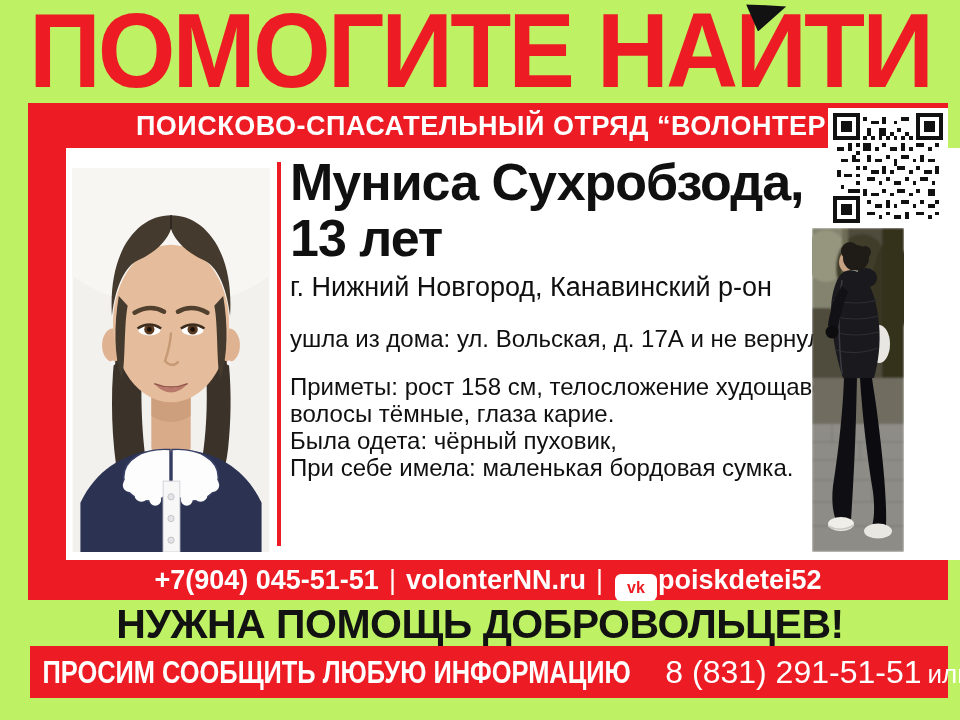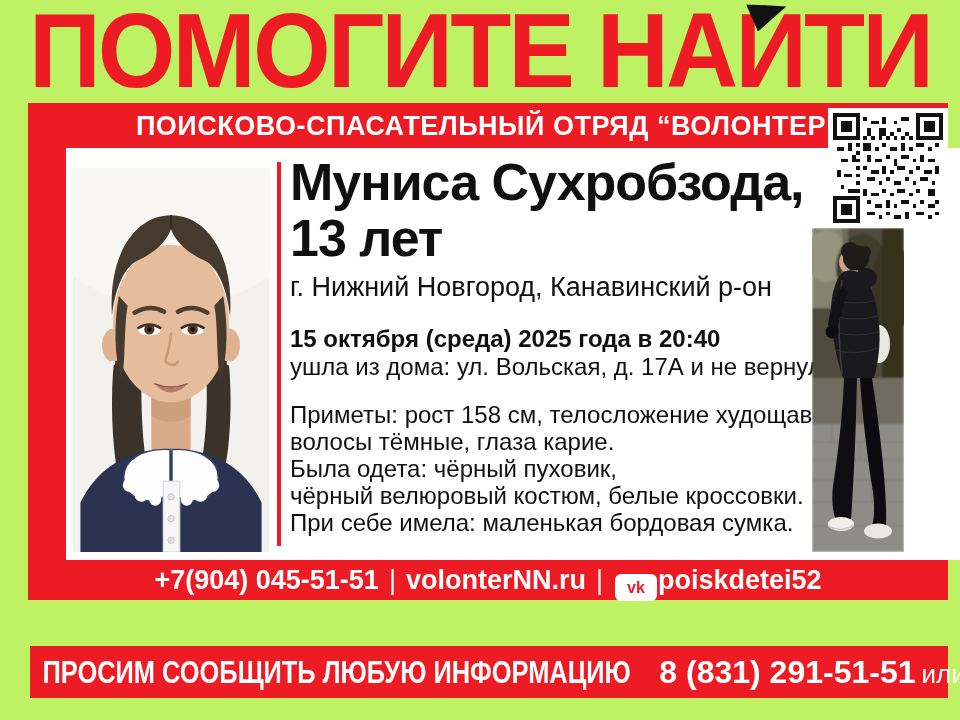--- a/index.html
+++ b/index.html
@@ -48,21 +48,21 @@
             color:#ED1C24;font-weight:bold;font-size:16px;line-height:27px;text-align:center;
             vertical-align:-4px;margin:0 1px 0 2px;}
 
   
   .needhelp{position:absolute;top:600px;left:0;width:100%;height:46px;line-height:48px;text-align:center;
             color:#121212;font-weight:bold;font-size:41px;letter-spacing:-.5px;white-space:nowrap;}
   .bottombar{position:absolute;left:30px;top:646px;width:918px;height:52px;background:#ED1C24;
              color:#fff;text-align:center;line-height:52px;white-space:nowrap;}
   .bottombar .request{display:inline-block;font-weight:bold;font-size:31px;
              transform:scaleX(.82);transform-origin:center;margin:0 -40px 0 -52px;}
-  .bottombar .phone{font-weight:bold;font-size:32px;margin-left:4px;}
+  .bottombar .phone{font-weight:normal;font-size:32px;margin-left:10px;}
   .bottombar .or{font-size:26px;margin:0 6px;}
 </style>
 </head>
 <body>
 
 <div class="poster">
 
   <div class="title"><span>ПОМОГИТЕ НА</span><span class="accent"><span>И</span><span class="breve"></span></span><span>ТИ</span></div>
 
   <div class="frame">
@@ -128,28 +128,26 @@
         </svg>
       </div>
 
       <div class="vline"></div>
 
       <div class="textcol">
         <div class="name">Муниса Сухробзода,</div>
         <div class="name">13 лет</div>
         <div class="location">г. Нижний Новгород, Канавинский р-он</div>
         <div class="incident">
-          <div class="dt">15 октября (среда) 2025 года в 20:40</div>
           <div class="det">ушла из дома: ул. Вольская, д. 17А и не вернулась.</div>
         </div>
         <div class="desc">
           <div class="line"><span class="lbl">Приметы:</span><span> рост 158 см, телосложение худощавое,</span></div>
           <div class="line"><span class="lbl"></span><span>волосы тёмные, глаза карие.</span></div>
           <div class="line"><span class="lbl">Была одета:</span><span> чёрный пуховик,</span></div>
-          <div class="line"><span class="lbl"></span><span>чёрный велюровый костюм, белые кроссовки.</span></div>
           <div class="line"><span class="lbl">При себе имела:</span><span> маленькая бордовая сумка.</span></div>
         </div>
       </div>
 
       <div class="fullbody">
         <svg viewBox="0 0 92 324">
           <defs>
               <filter id="blurbg">
                 <feGaussianBlur stdDeviation="1.3"></feGaussianBlur>
               </filter>
@@ -198,16 +196,17 @@
           <ellipse cx="29" cy="296" rx="13" ry="7" fill="#efeee9"></ellipse>
           <ellipse cx="66" cy="303" rx="14" ry="7.5" fill="#e8e7e2"></ellipse>
           <path d="M16,298 Q29,305 42,297" stroke="#c9c8c2" stroke-width="1.5" fill="none"></path>
         </svg>
       </div>
     </div>
 
     <div class="contact"><span>+7(904) 045-51-51</span><span class="sep">|</span><span>volonterNN.ru</span><span class="sep">|</span><span class="vk-badge">vk</span><span>poiskdetei52</span></div>
   </div>
 
+  <div class="needhelp">НУЖНА ПОМОЩЬ ДОБРОВОЛЬЦЕВ!</div>
 
   <div class="bottombar"><span class="request">ПРОСИМ СООБЩИТЬ ЛЮБУЮ ИНФОРМАЦИЮ</span><span class="phone">8 (831) 291-51-51</span><span class="or">или</span></div>
 
 </div>
 
 </body></html>

